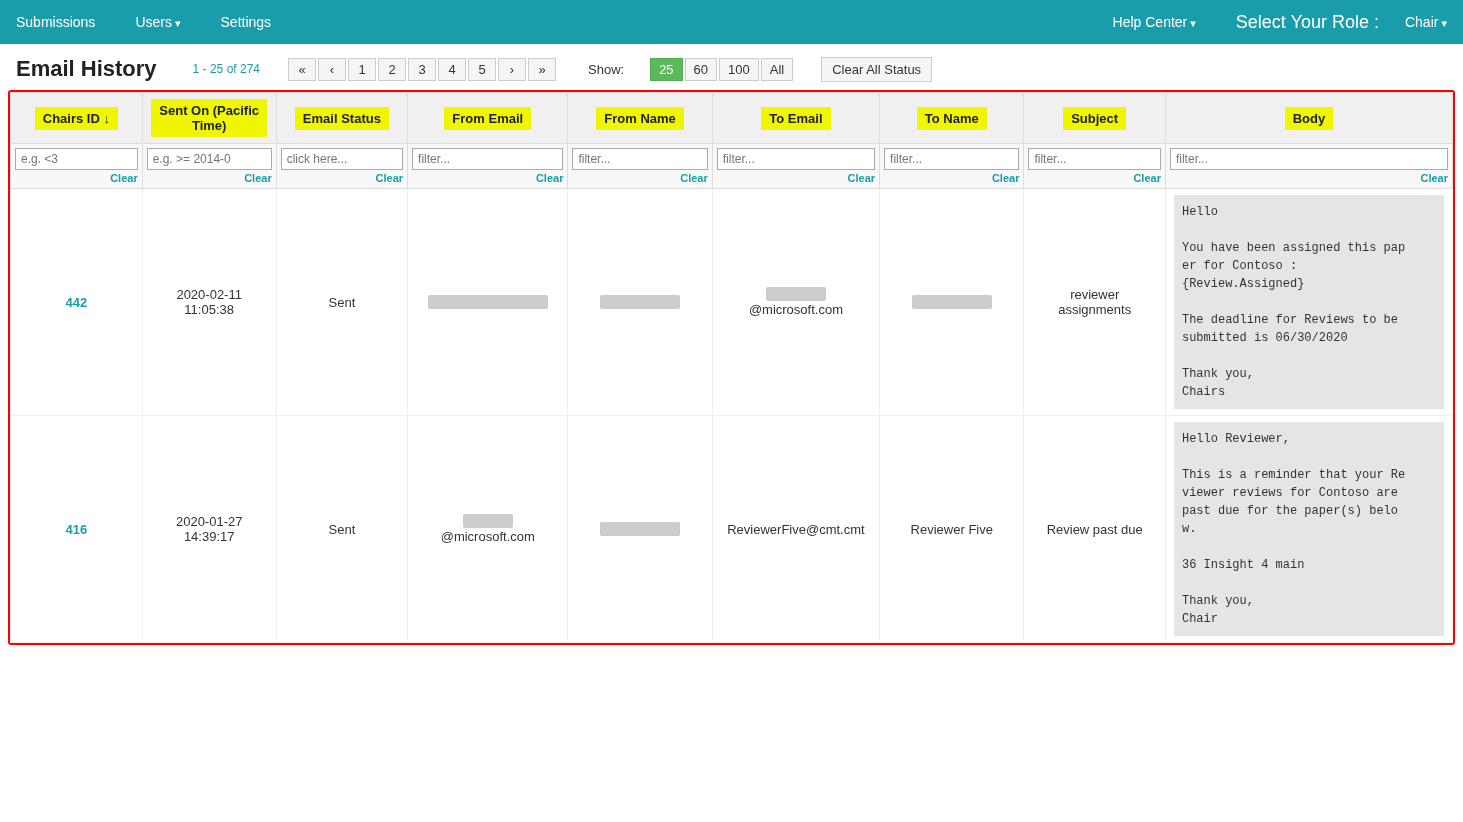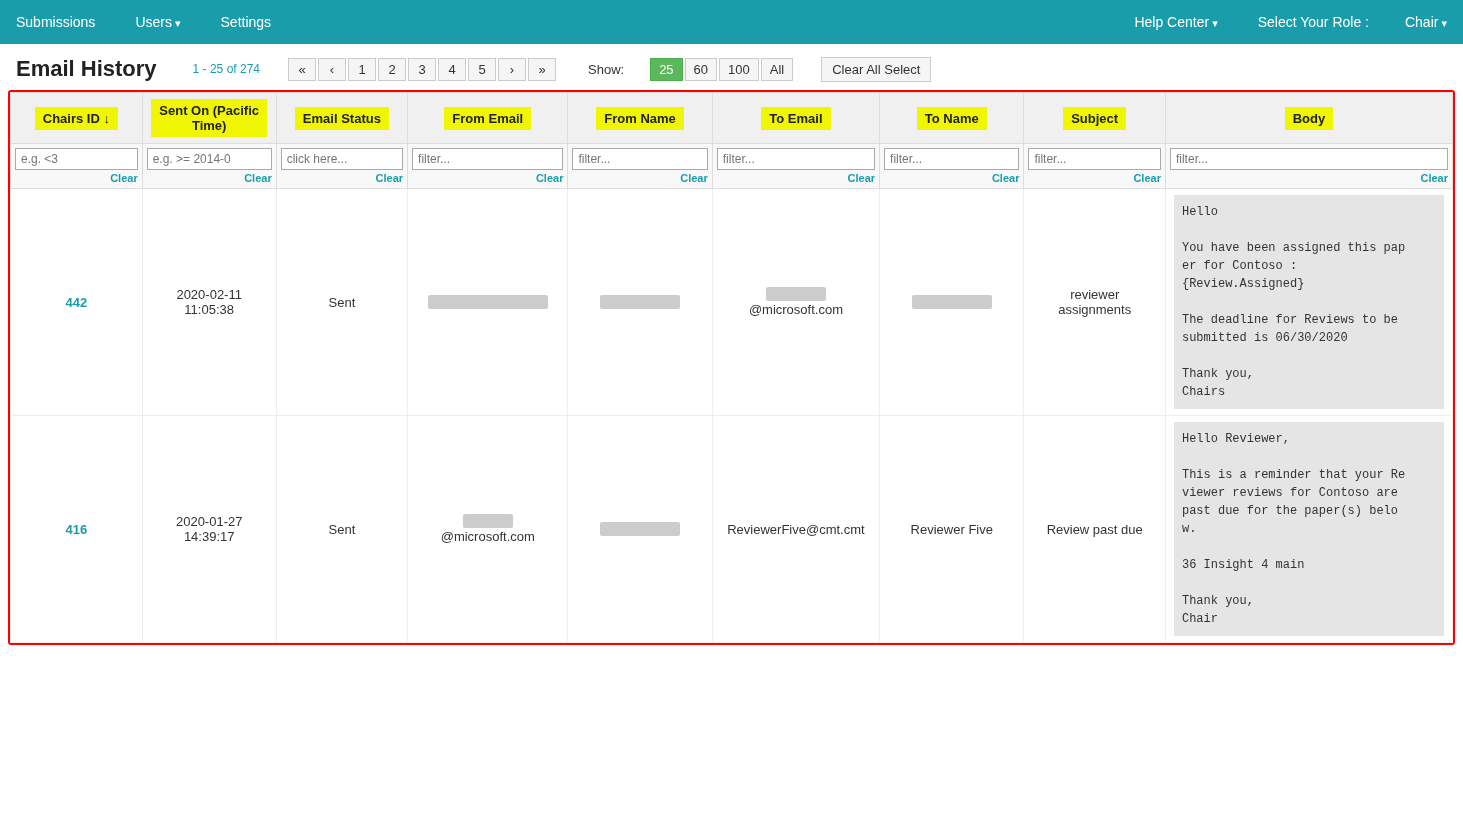--- a/index.html
+++ b/index.html
@@ -17,21 +17,21 @@
     }
     .navbar a {
       color: #fff;
       text-decoration: none;
       margin-right: 20px;
       font-size: 14px;
       cursor: pointer;
     }
     .navbar .spacer { flex: 1; }
     .navbar .help-center { margin-right: 20px; }
-    .navbar .select-role-label { margin-right: 16px; font-size: 14px; }
+    .navbar .select-role-label { margin-right: 6px; font-size: 18px; }
     .navbar .role-btn {
       background: none;
       border: none;
       color: #fff;
       font-size: 14px;
       cursor: pointer;
     }
 
     
     .page-header {
@@ -220,21 +220,21 @@
     <button>›</button>
     <button>»</button>
   </div>
   <span class="show-label">Show:</span>
   <div class="show-controls">
     <button class="active">25</button>
     <button>60</button>
     <button>100</button>
     <button>All</button>
   </div>
-  <button class="clear-filters-btn">Clear All Select</button>
+  <button class="clear-filters-btn">Clear All Status</button>
 </div>
 
 <div class="table-container">
   <table>
     <thead>
       <tr class="header-row">
         <th>
           <span class="col-label">Chairs ID ↓</span>
         </th>
         <th>

